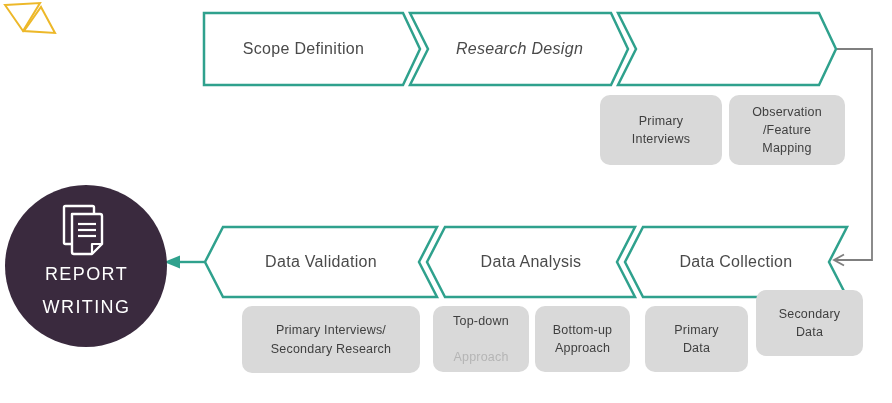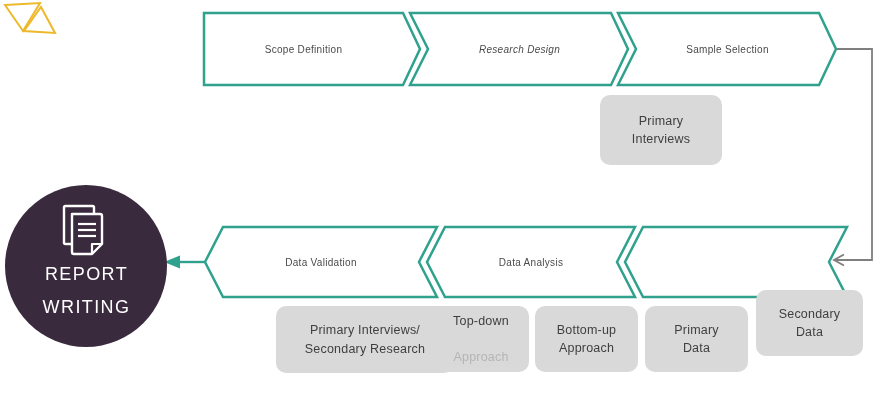--- a/index.html
+++ b/index.html
@@ -3,21 +3,21 @@
 <meta charset="utf-8">
 <style>
   html,body{margin:0;padding:0;background:#ffffff;}
   .stage{
     position:relative;width:892px;height:403px;background:#ffffff;overflow:hidden;
     font-family:"Liberation Sans", sans-serif;
   }
   .stage svg{position:absolute;left:0;top:0;}
   .chev-label{
     position:absolute;height:72px;display:flex;align-items:center;justify-content:center;
-    font-size:10px;color:#4a4a4a;letter-spacing:.3px;text-align:center;pointer-events:none;
+    font-size:16px;color:#4a4a4a;letter-spacing:.3px;text-align:center;pointer-events:none;
   }
   .chev-label.row2{height:70px;}
   .gbox{
     position:absolute;background:#d9d9d9;border-radius:10px;
     display:flex;align-items:center;justify-content:center;text-align:center;
     font-size:12.5px;color:#3f3f3f;line-height:1.45;letter-spacing:.2px;white-space:pre-line;
   }
   .gbox .line{display:block;}
   .gbox .faded{color:#b5b5b5;}
   .report-label{
@@ -54,42 +54,45 @@
     <path d="M410 13 H611 L628 49 L611 85 H410 L428 49 Z" stroke-width="2.5" fill="#ffffff" stroke="#2FA18D"></path>
     <path d="M618 13 H819 L836 49 L819 85 H618 L636 49 Z" stroke-width="2.5" fill="#ffffff" stroke="#2FA18D"></path>
 
     <path d="M223 227 H437 L419 262 L437 297 H223 L205 262 Z" stroke-width="2.5" fill="#ffffff" stroke="#2FA18D"></path>
     <path d="M445 227 H635 L617 262 L635 297 H445 L427 262 Z" stroke-width="2.5" fill="#ffffff" stroke="#2FA18D"></path>
     <path d="M643 227 H847 L829 262 L847 297 H643 L625 262 Z" stroke-width="2.5" fill="#ffffff" stroke="#2FA18D"></path>
   </svg>
 
   <div class="chev-label" style="left:204px;top:13px;width:199px;">Scope Definition</div>
   <div class="chev-label" style="left:428px;top:13px;width:183px;font-style:italic;">Research Design</div>
-  <div class="chev-label" style="left:636px;top:13px;width:183px;">Sample Selection</div>
 
   <div class="chev-label row2" style="left:445px;top:227px;width:172px;">Data Analysis</div>
   <div class="chev-label row2" style="left:223px;top:227px;width:196px;">Data Validation</div>
+  <div class="chev-label row2" style="left:643px;top:227px;width:186px;">Data Collection</div>
 
   <div class="report-label">REPORT
 WRITING</div>
 
   <div class="gbox" style="left:600px;top:95px;width:122px;height:70px;">Primary
 Interviews</div>
+  <div class="gbox" style="left:729px;top:95px;width:116px;height:70px;">Observation
+/Feature
+Mapping</div>
 
-  <div class="gbox" style="left:242px;top:306px;width:178px;height:67px;margin-left:34px;">Primary Interviews/
+  <div class="gbox" style="left:242px;top:306px;width:178px;height:67px;">Primary Interviews/
 Secondary Research</div>
 
   <div class="gbox" style="left:433px;top:306px;width:96px;height:66px;justify-content:center;">
     <span>
       <span class="line">Top-down</span>
       <span class="line faded">Approach</span>
     </span>
   </div>
 
-  <div class="gbox" style="left:535px;top:306px;width:103px;height:66px;">Bottom-up
+  <div class="gbox" style="left:535px;top:306px;width:95px;height:66px;">Bottom-up
 Approach</div>
   <div class="gbox" style="left:645px;top:306px;width:103px;height:66px;">Primary
 Data</div>
   <div class="gbox" style="left:756px;top:290px;width:107px;height:66px;">Secondary
 Data</div>
 
   <svg class="tri-overlay" width="62" height="38" viewBox="0 0 62 38">
     <polygon points="5,5 40,3 23,31" fill="none" stroke-width="2" stroke="#EDB829"></polygon>
     <polygon points="41,7 55,33 24,31" fill="none" stroke-width="2" stroke="#EDB829"></polygon>
   </svg>

